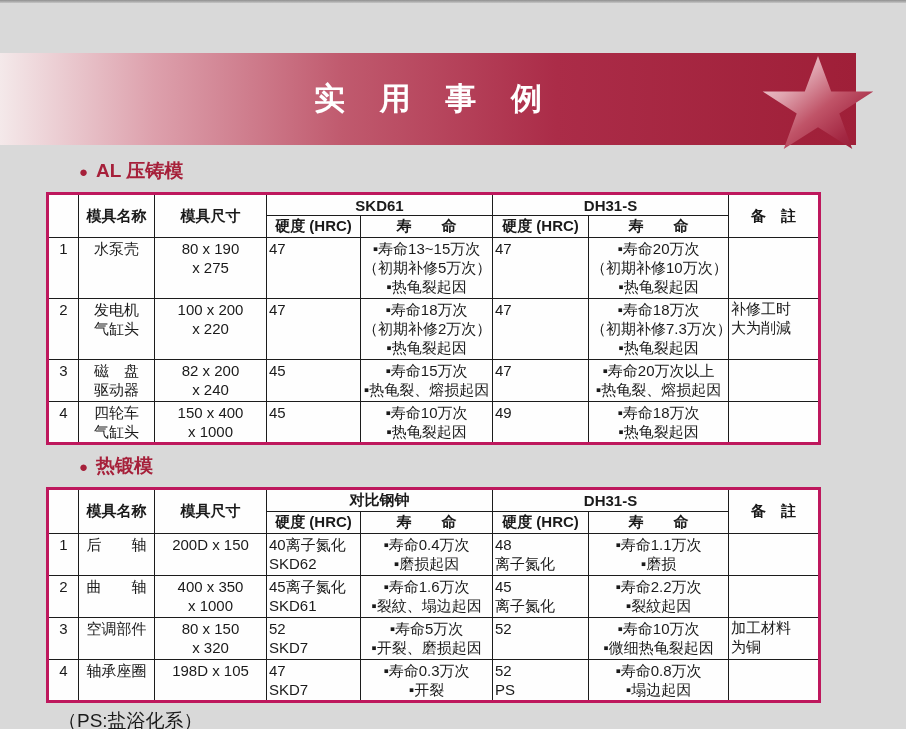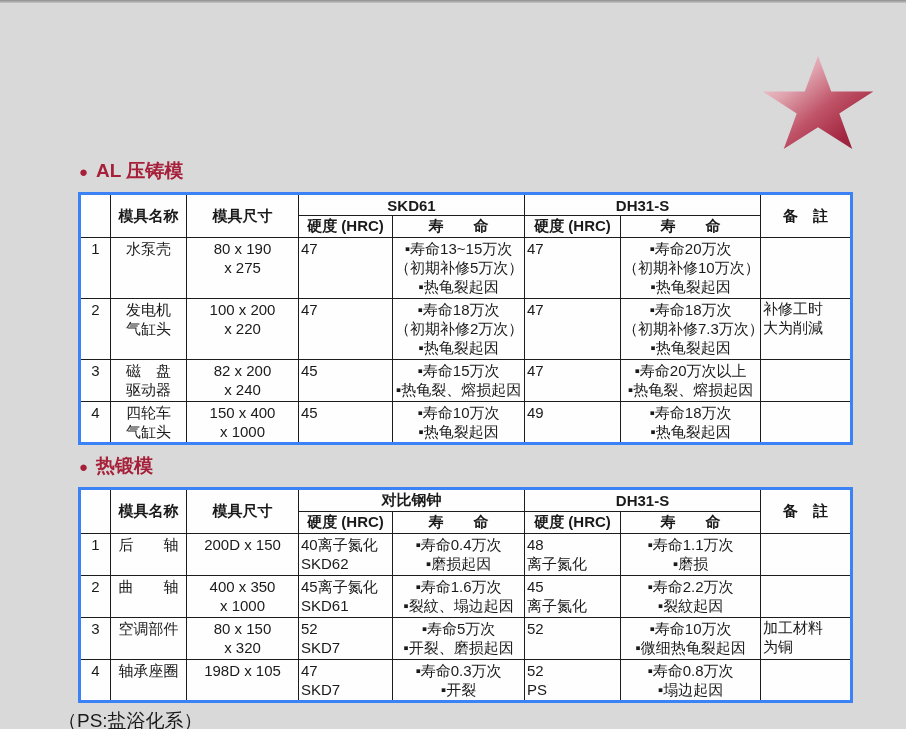--- a/index.html
+++ b/index.html
@@ -37,23 +37,23 @@
   .sec-1 { top:455px; }
   .section-title {
     margin-left:79px; margin-bottom:10px;
     color:#a6203a; font-weight:bold; font-size:19px;
     display:flex; align-items:center; height:22px;
   }
   .bullet { font-size:15px; line-height:1; margin-right:8px; }
 
   .dtable {
     border-collapse:collapse; table-layout:fixed;
-    width:772px; margin-left:78px;
+    width:772px; margin-left:46px;
     background:#fefefe;
-    border:3px solid #3b82f6;
+    border:3px solid #be185d;
   }
   .dtable th, .dtable td {
     border:1px solid #1c1c1c;
     padding:1px 2px;
     font-size:15px;
     overflow:hidden;
   }
   .dtable th { vertical-align:middle; text-align:center; font-weight:bold; }
   .dtable td { vertical-align:top; font-weight:normal; }
   .ln { line-height:19px; white-space:nowrap; }
@@ -69,20 +69,23 @@
     font-size:19px; color:#1a1a1a;
   }
 </style>
 </head>
 <body>
 
 <div class="page">
 
   <div class="topline"></div>
 
+  <div class="banner">
+    <div class="banner-title">实 用 事 例</div>
+  </div>
 
   <svg class="star" viewBox="0 0 100 95" preserveAspectRatio="none">
     <defs>
       <linearGradient id="starGrad" x1="0" y1="0" x2="1" y2="1">
         <stop offset="0%" stop-color="#f8e3e7"></stop>
         <stop offset="30%" stop-color="#e0a5b0"></stop>
         <stop offset="55%" stop-color="#c05468"></stop>
         <stop offset="80%" stop-color="#a32742"></stop>
         <stop offset="100%" stop-color="#8f1b33"></stop>
       </linearGradient>

